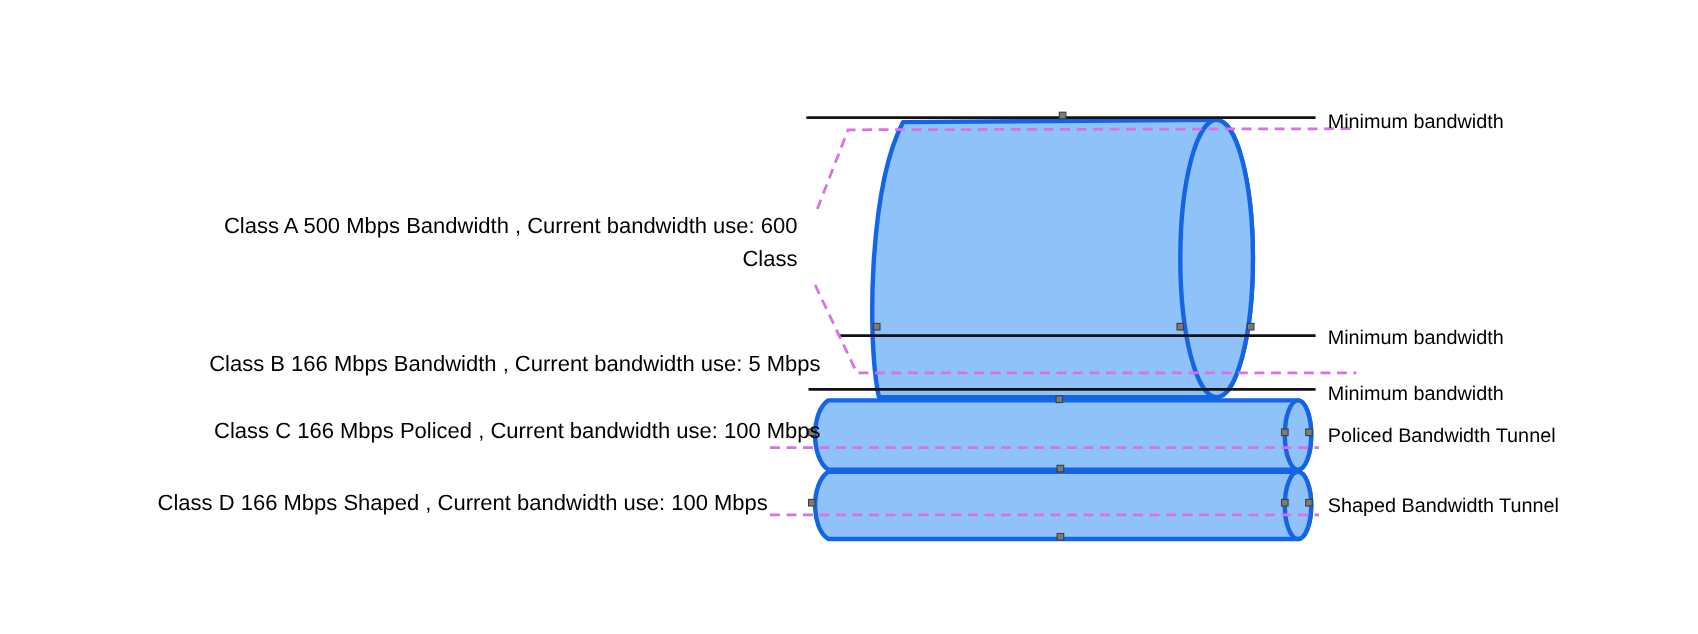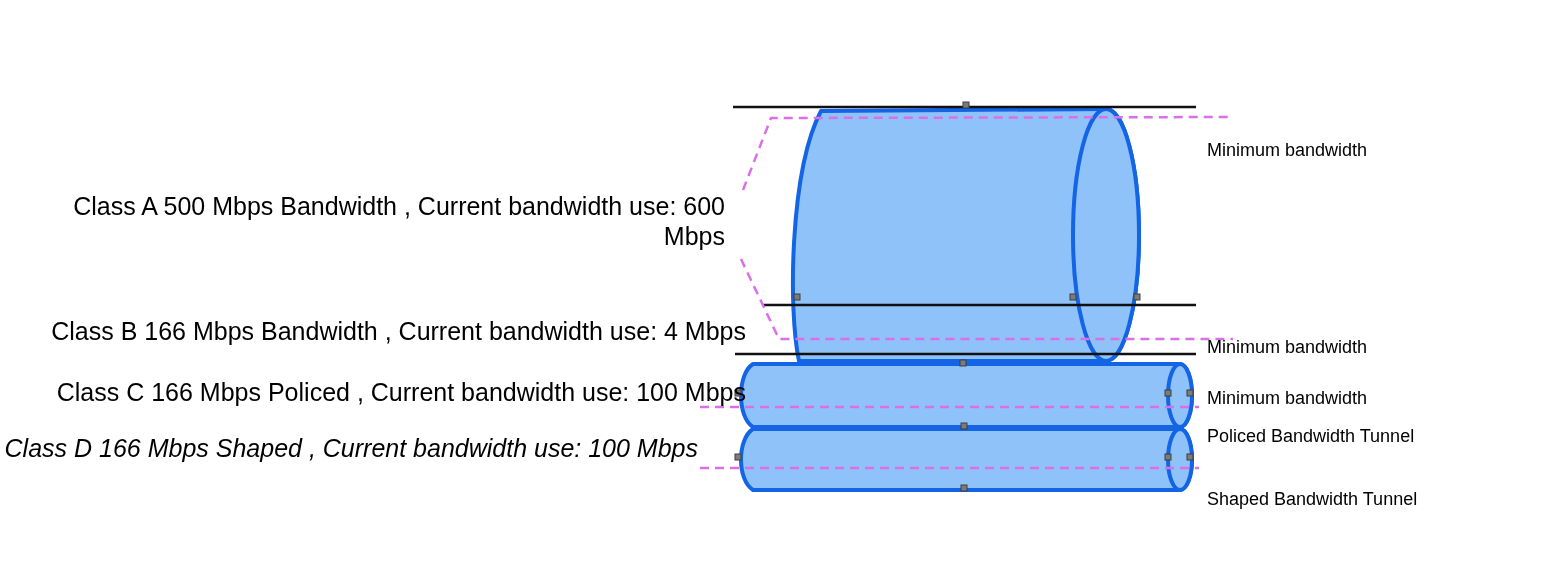--- a/index.html
+++ b/index.html
@@ -19,33 +19,32 @@
     position: absolute;
     left: 0;
     top: 0;
   }
   .label {
     position: absolute;
     color: #000000;
     white-space: nowrap;
   }
   .class-label {
-    font-size: 25px;
+    font-size: 20px;
     line-height: 24px;
     text-align: right;
   }
   .class-label.two-line {
     line-height: 30px;
   }
   .class-label span { display: block; }
   .annot-label {
     font-size: 18px;
     line-height: 20px;
     text-align: left;
-    margin-top: 40px;
   }
 </style>
 </head>
 <body>
 
 <div class="canvas">
 
   <svg width="1544" height="576" viewBox="0 0 1544 576">
 
     <path d="M 821 111 L 1106 109 A 33 126 0 0 1 1106 361 L 799 361 C 788 310 790 170 821 111 Z" stroke-width="4" stroke-linejoin="round" fill="#8FC2F8" stroke="#1464E6"></path>
@@ -78,25 +77,25 @@
       <rect x="961" y="423" width="6" height="6" stroke-width="1" fill="#7B7B7B" stroke="#3F3F3F"></rect>
       <rect x="735" y="454" width="6" height="6" stroke-width="1" fill="#7B7B7B" stroke="#3F3F3F"></rect>
       <rect x="1165" y="454" width="6" height="6" stroke-width="1" fill="#7B7B7B" stroke="#3F3F3F"></rect>
       <rect x="1187" y="454" width="6" height="6" stroke-width="1" fill="#7B7B7B" stroke="#3F3F3F"></rect>
       <rect x="961" y="485" width="6" height="6" stroke-width="1" fill="#7B7B7B" stroke="#3F3F3F"></rect>
     </g>
   </svg>
 
   <div class="label class-label two-line" style="right: 819px; top: 191px;">
     <span>Class A 500 Mbps Bandwidth , Current bandwidth use: 600</span>
-    <span>Mbps</span>
+    <span>Class</span>
   </div>
-  <div class="label class-label" style="right: 798px; top: 319px;">Class B 166 Mbps Bandwidth , Current bandwidth use: 4 Mbps</div>
+  <div class="label class-label" style="right: 798px; top: 319px;">Class B 166 Mbps Bandwidth , Current bandwidth use: 5 Mbps</div>
   <div class="label class-label" style="right: 798px; top: 380px;">Class C 166 Mbps Policed , Current bandwidth use: 100 Mbps</div>
-  <div class="label class-label" style="right: 846px; top: 436px; font-style: italic;">Class D 166 Mbps Shaped , Current bandwidth use: 100 Mbps</div>
+  <div class="label class-label" style="right: 846px; top: 446px;">Class D 166 Mbps Shaped , Current bandwidth use: 100 Mbps</div>
 
   <div class="label annot-label" style="left: 1207px; top: 100px;">Minimum bandwidth</div>
   <div class="label annot-label" style="left: 1207px; top: 297px;">Minimum bandwidth</div>
   <div class="label annot-label" style="left: 1207px; top: 348px;">Minimum bandwidth</div>
   <div class="label annot-label" style="left: 1207px; top: 449px;">Shaped Bandwidth Tunnel</div>
   <div class="label annot-label" style="left: 1207px; top: 386px;">Policed Bandwidth Tunnel</div>
 
 </div>
 
 </body></html>

